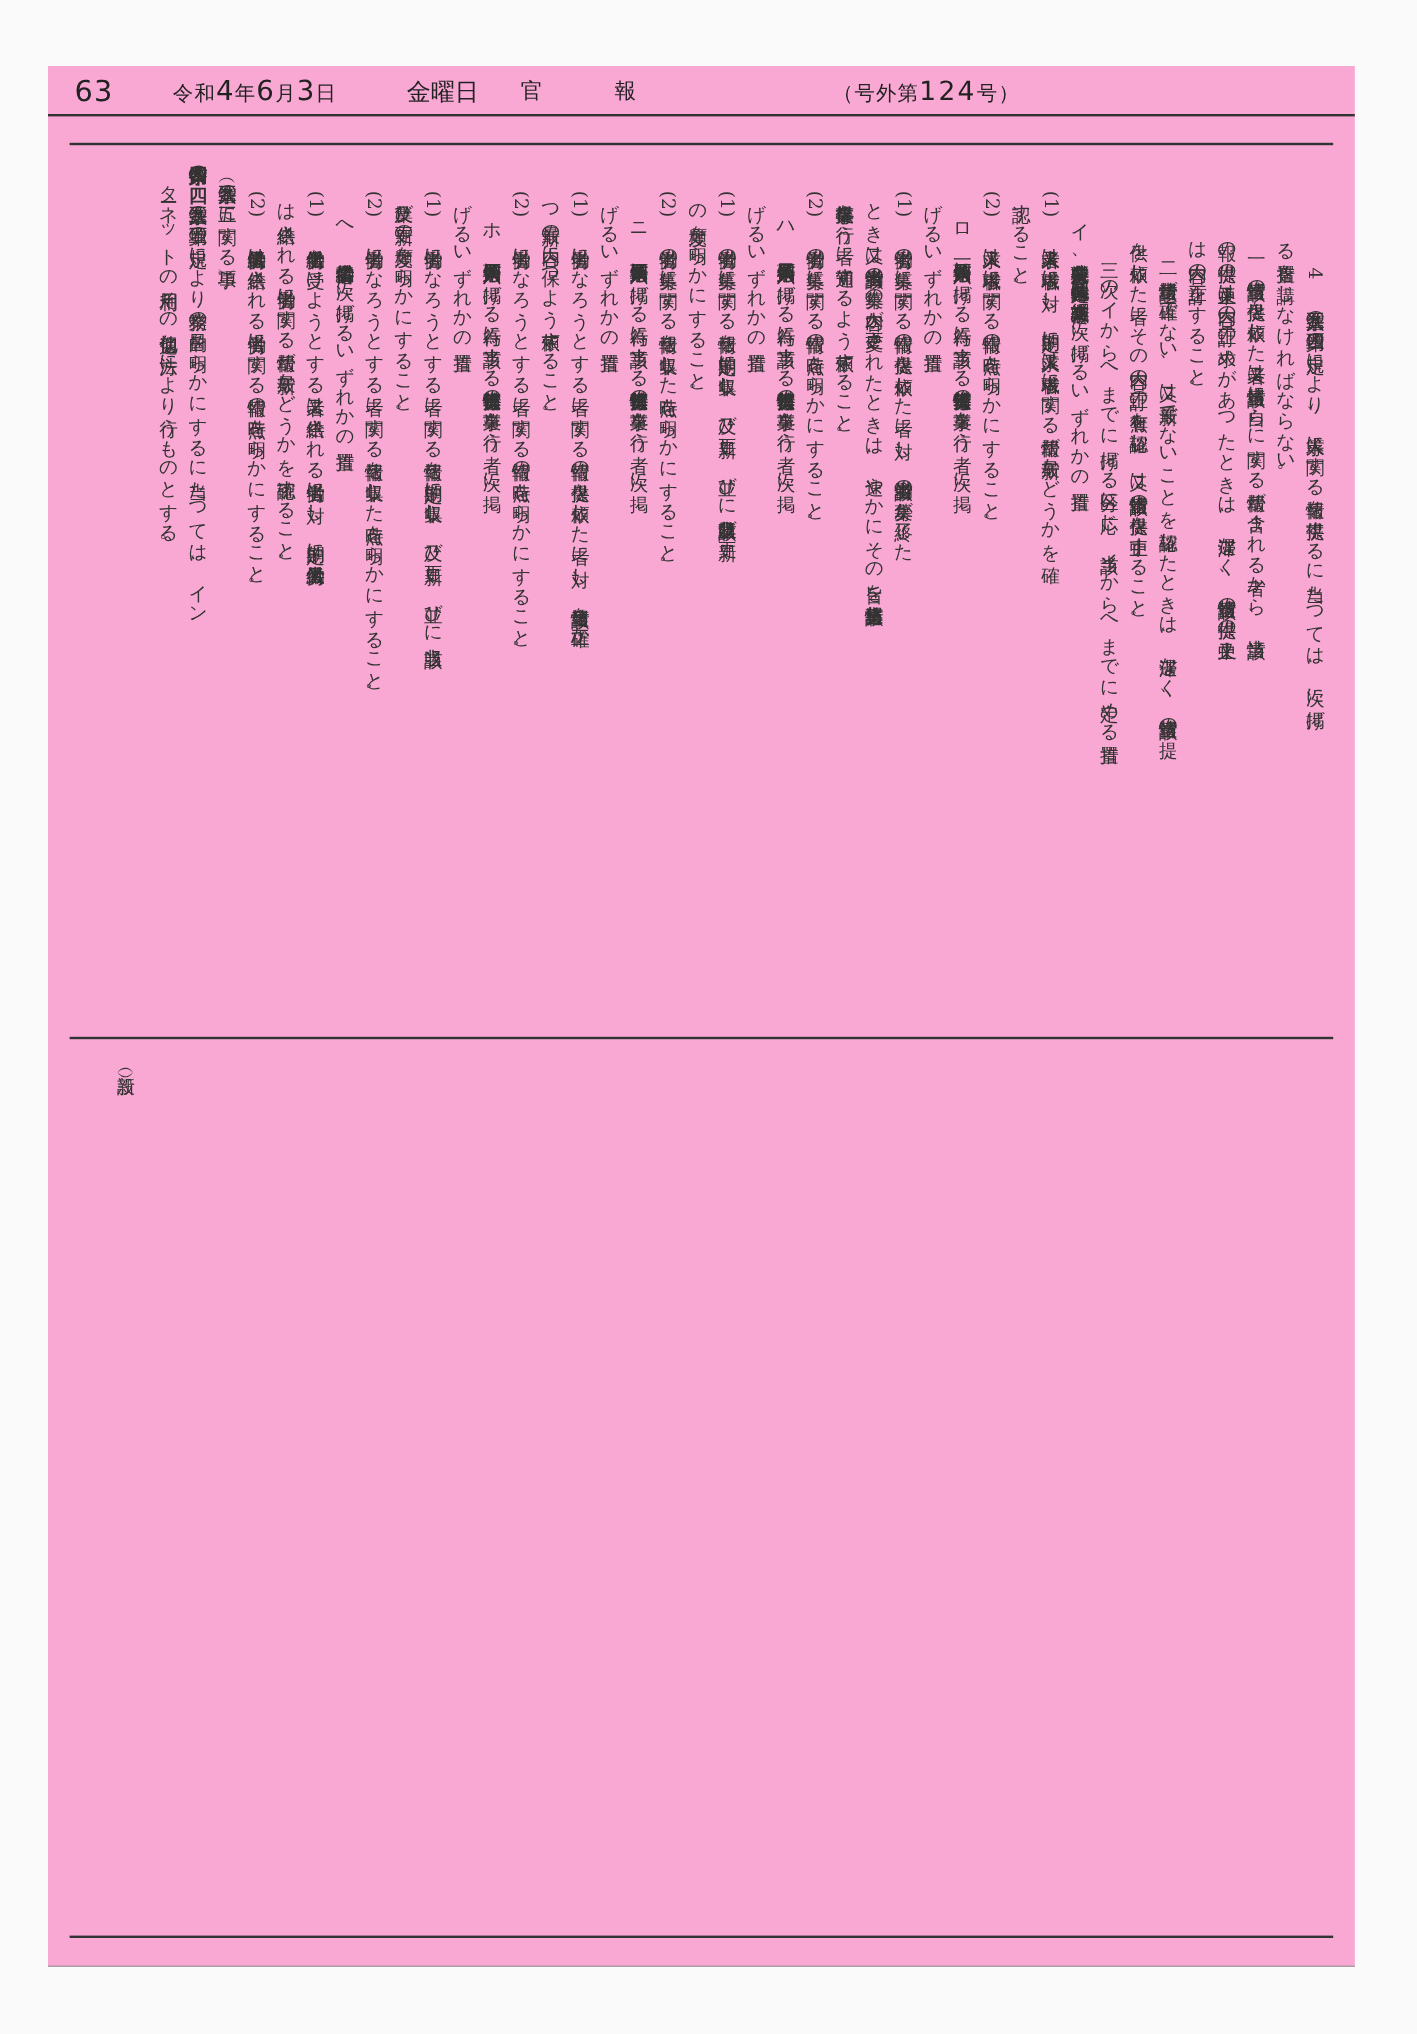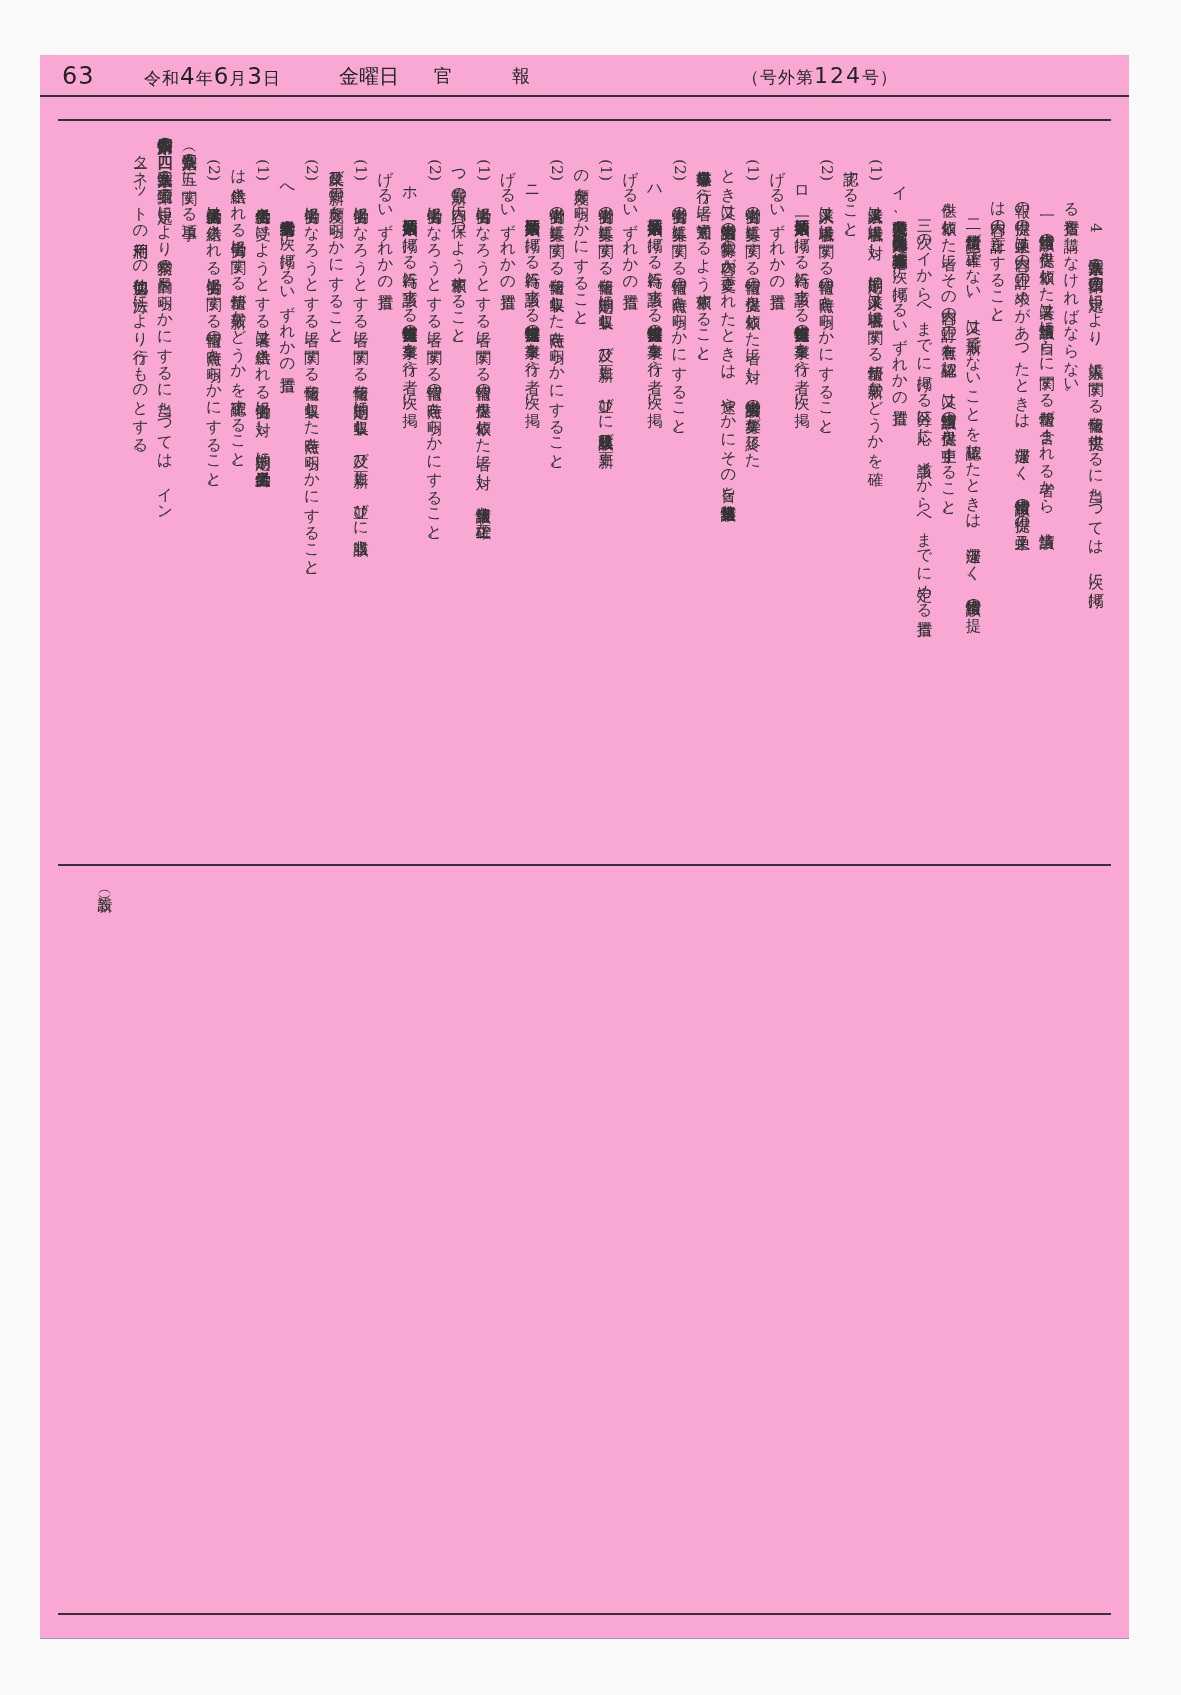--- a/index.html
+++ b/index.html
@@ -20,21 +20,21 @@
   .header {
     position:absolute; left:22px; top:4px; width:1060px; height:34px;
     display:flex; align-items:center;
     font-size:19px; color:#222;
   }
   .header .pg { font-size:24px; width:82px; letter-spacing:1px; }
   .header .date { font-size:17px; width:195px; letter-spacing:1px; }
   .header .date b { font-weight:normal; font-size:23px; }
   .header .wday { font-size:20px; width:95px; }
   .header .title { font-size:18px; width:260px; letter-spacing:60px; }
-  .header .issue { font-size:17px; letter-spacing:1px;margin-left:48px; }
+  .header .issue { font-size:17px; letter-spacing:1px; }
   .header .issue b { font-weight:normal; font-size:22px; letter-spacing:2px; }
   .rule-top {
     position:absolute; left:0; top:40px; width:1089px; height:2px; background:#333;
   }
   .rule-frame-top {
     position:absolute; left:18px; top:64px; width:1053px; height:2px; background:#333;
   }
   .rule-frame-mid {
     position:absolute; left:18px; top:809px; width:1053px; height:2px; background:#333;
   }

